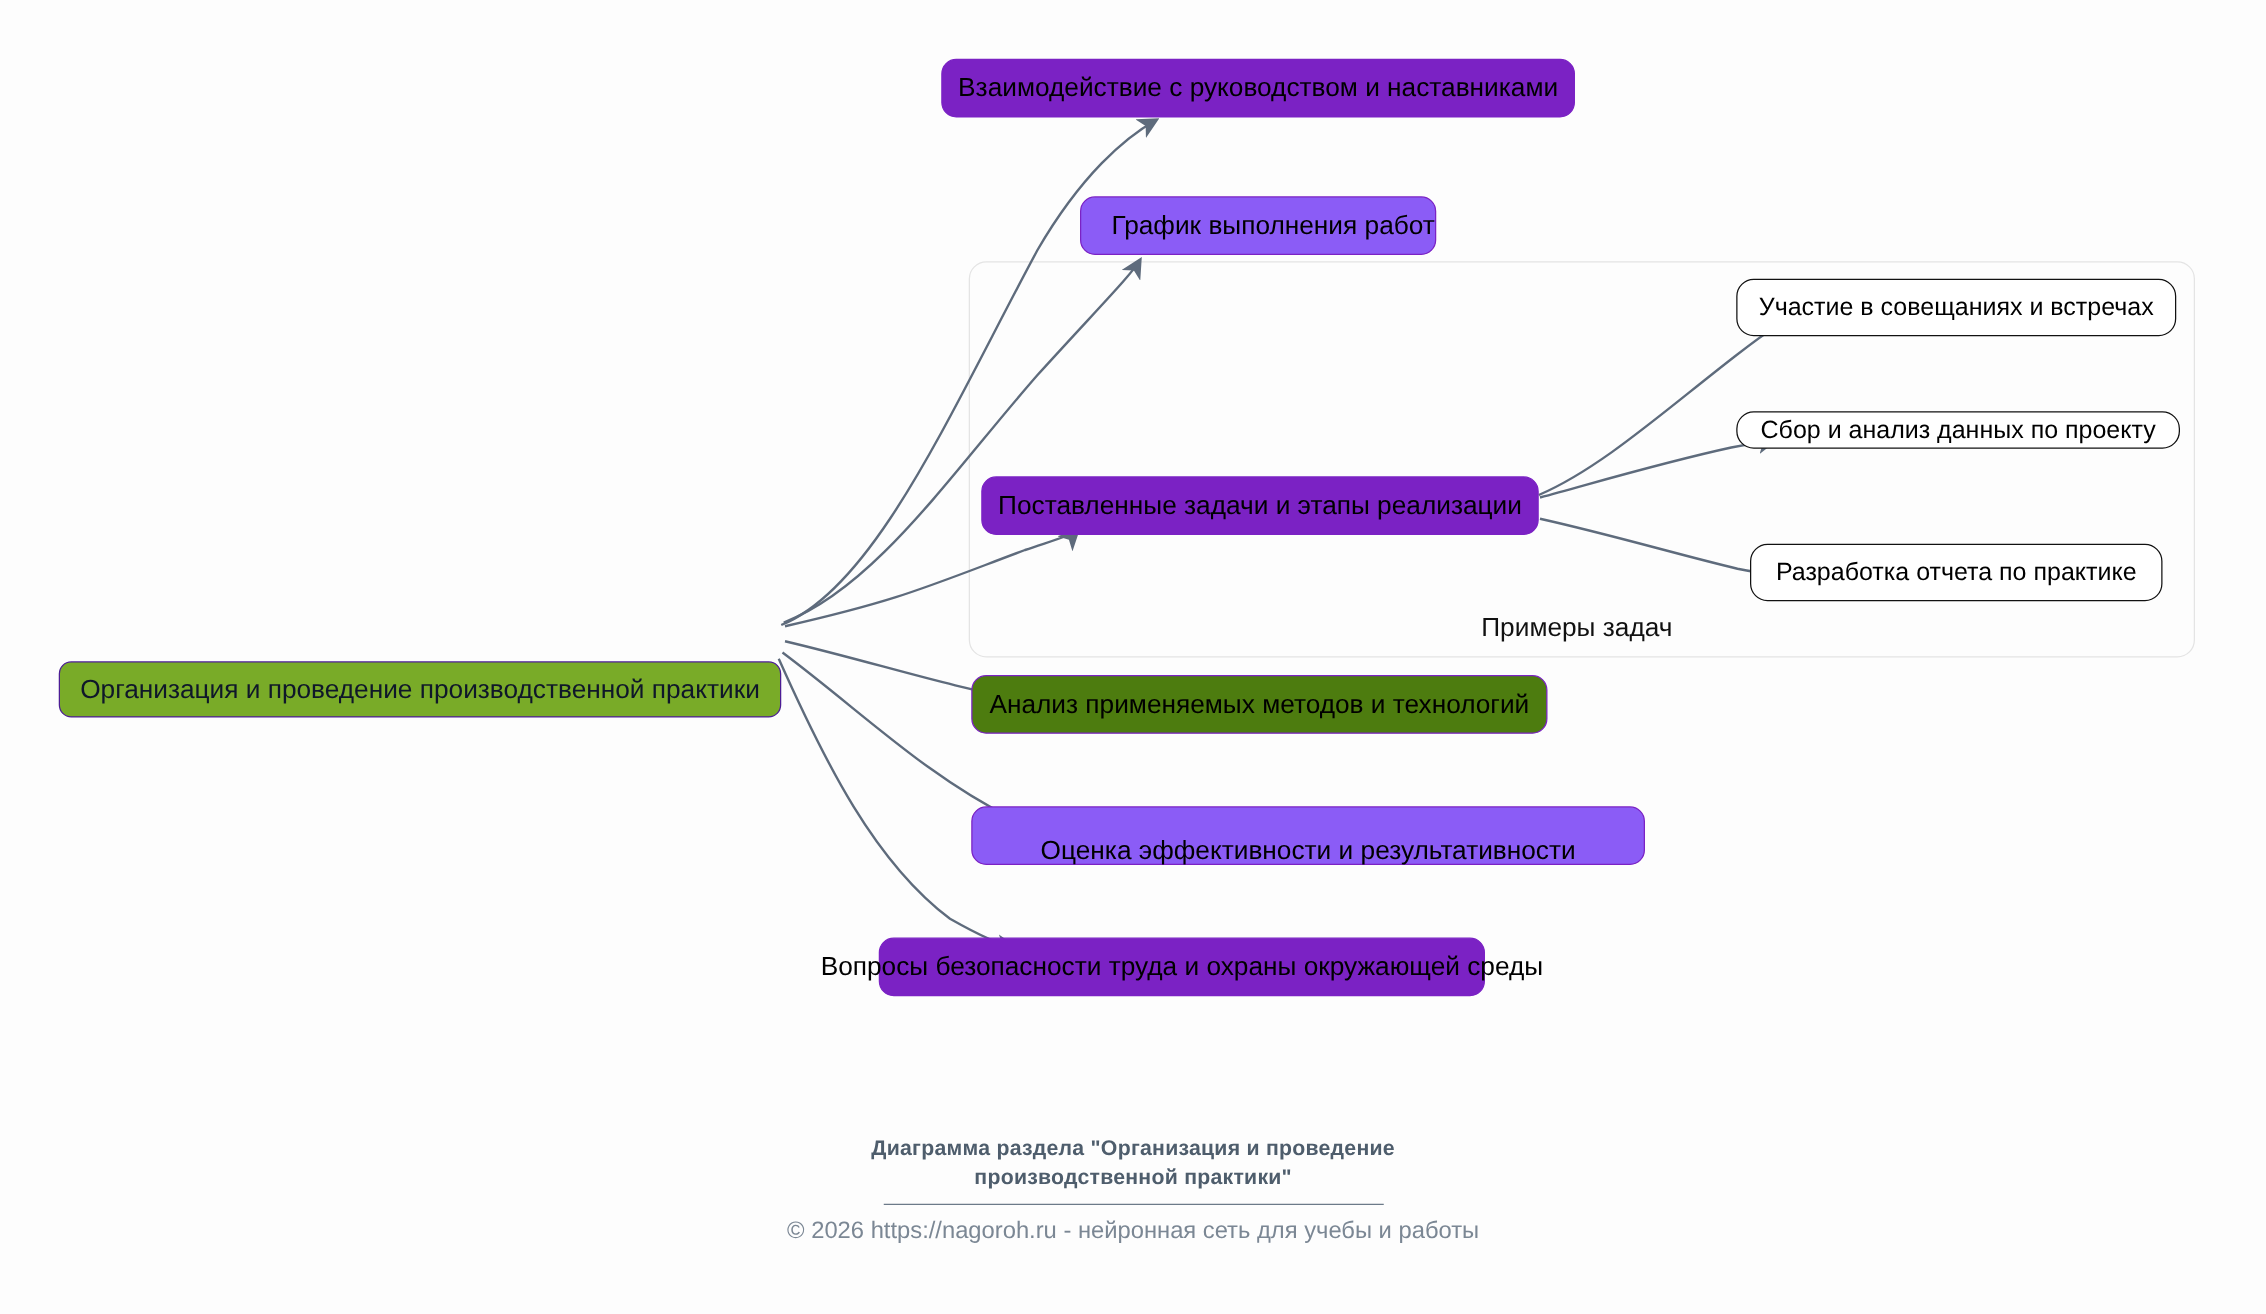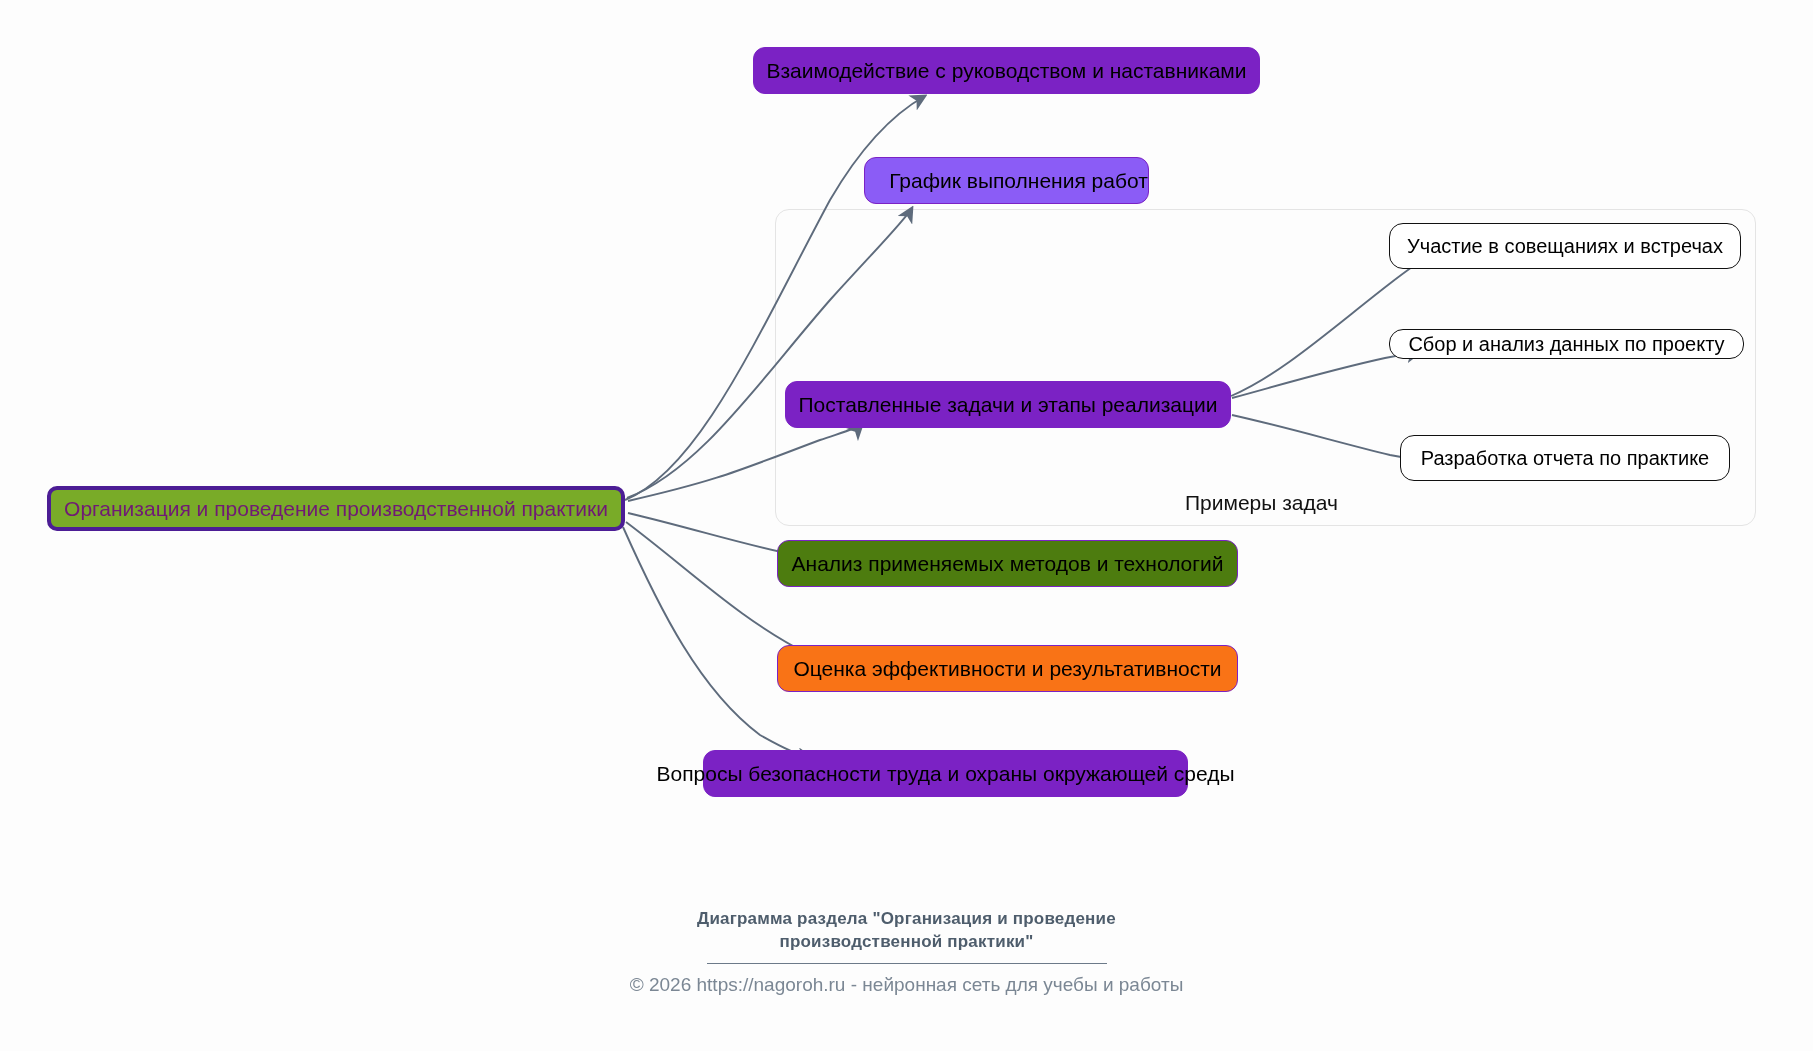--- a/index.html
+++ b/index.html
@@ -30,24 +30,25 @@
     position: absolute;
     box-sizing: border-box;
     display: flex;
     align-items: center;
     justify-content: center;
     white-space: nowrap;
     line-height: 1;
   }
   .node-root {
     background: #79ab28;
-    border: 4px solid #4c1d95;
+    border: 1px solid #4c1d95;
     border-radius: 10px;
-    color: #701a75;
+    color: #0f172a;
     font-size: 21px;
+    margin-top: 43px;
   }
   .node-topic {
     background: #7b22c4;
     border: 1px solid #7b22c4;
     border-radius: 12px;
     color: #000000;
     font-size: 21px;
   }
   .node-example {
     background: #ffffff;
@@ -132,21 +133,21 @@
       </div>
       <div class="node node-topic" style="left: 864px; top: 157px; width: 285px; height: 47px; background: #8b5cf6; border-color: rgb(123, 34, 196); padding-left: 24px;">
         <span>График выполнения работ</span>
       </div>
       <div class="node node-topic" style="left: 785px; top: 381px; width: 446px; height: 47px; background: rgb(123, 34, 196); border-color: rgb(123, 34, 196);">
         <span>Поставленные задачи и этапы реализации</span>
       </div>
       <div class="node node-topic" style="left: 777px; top: 540px; width: 461px; height: 47px; background: #4d7c0f; border-color: rgb(123, 34, 196);">
         <span>Анализ применяемых методов и технологий</span>
       </div>
-      <div class="node node-topic" style="left: 777px; top: 645px; width: 461px; height: 47px; background: #f97316; border-color: rgb(123, 34, 196);">
+      <div class="node node-topic" style="left: 777px; top: 645px; width: 539px; height: 47px; background: #8b5cf6; border-color: rgb(123, 34, 196); align-items: flex-end;">
         <span>Оценка эффективности и результативности</span>
       </div>
       <div class="node node-topic" style="left: 703px; top: 750px; width: 485px; height: 47px; background: rgb(123, 34, 196); border-color: rgb(123, 34, 196);">
         <span>Вопросы безопасности труда и охраны окружающей среды</span>
       </div>
     </div>
 
   <div id="example-layer">
       <div class="node node-example" style="left: 1389px; top: 223px; width: 352px; height: 46px;">
         <span>Участие в совещаниях и встречах</span>

